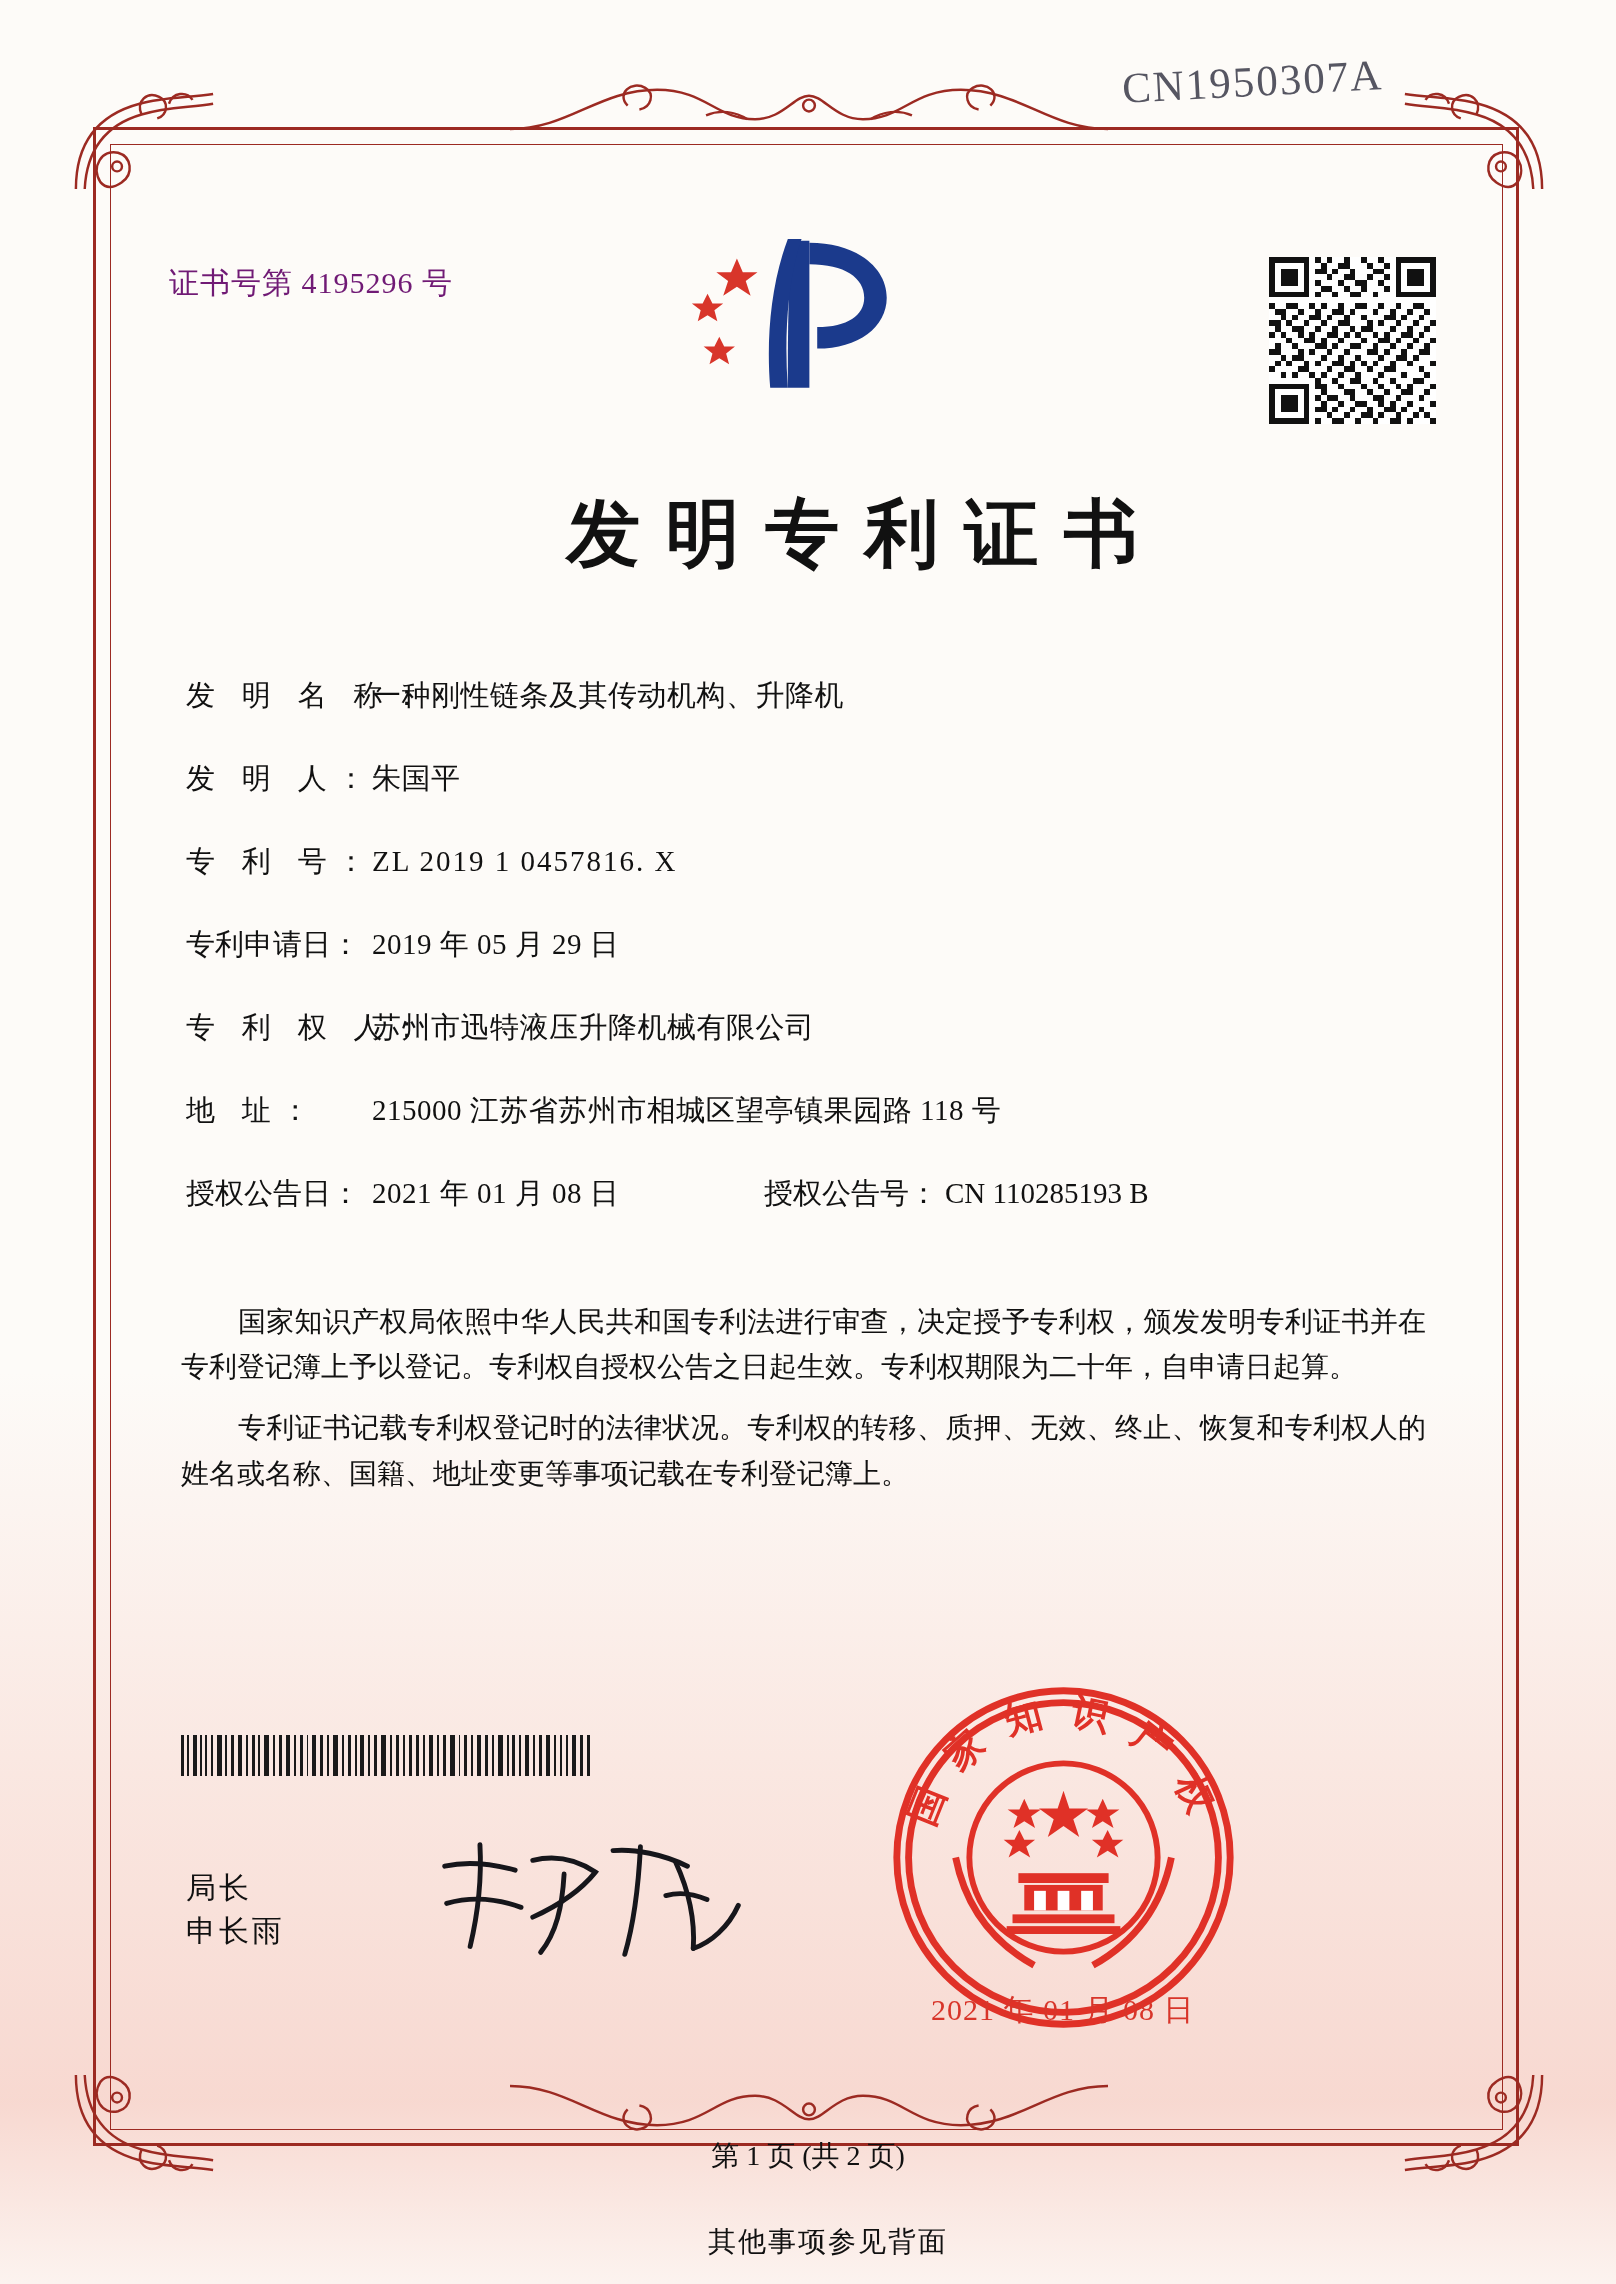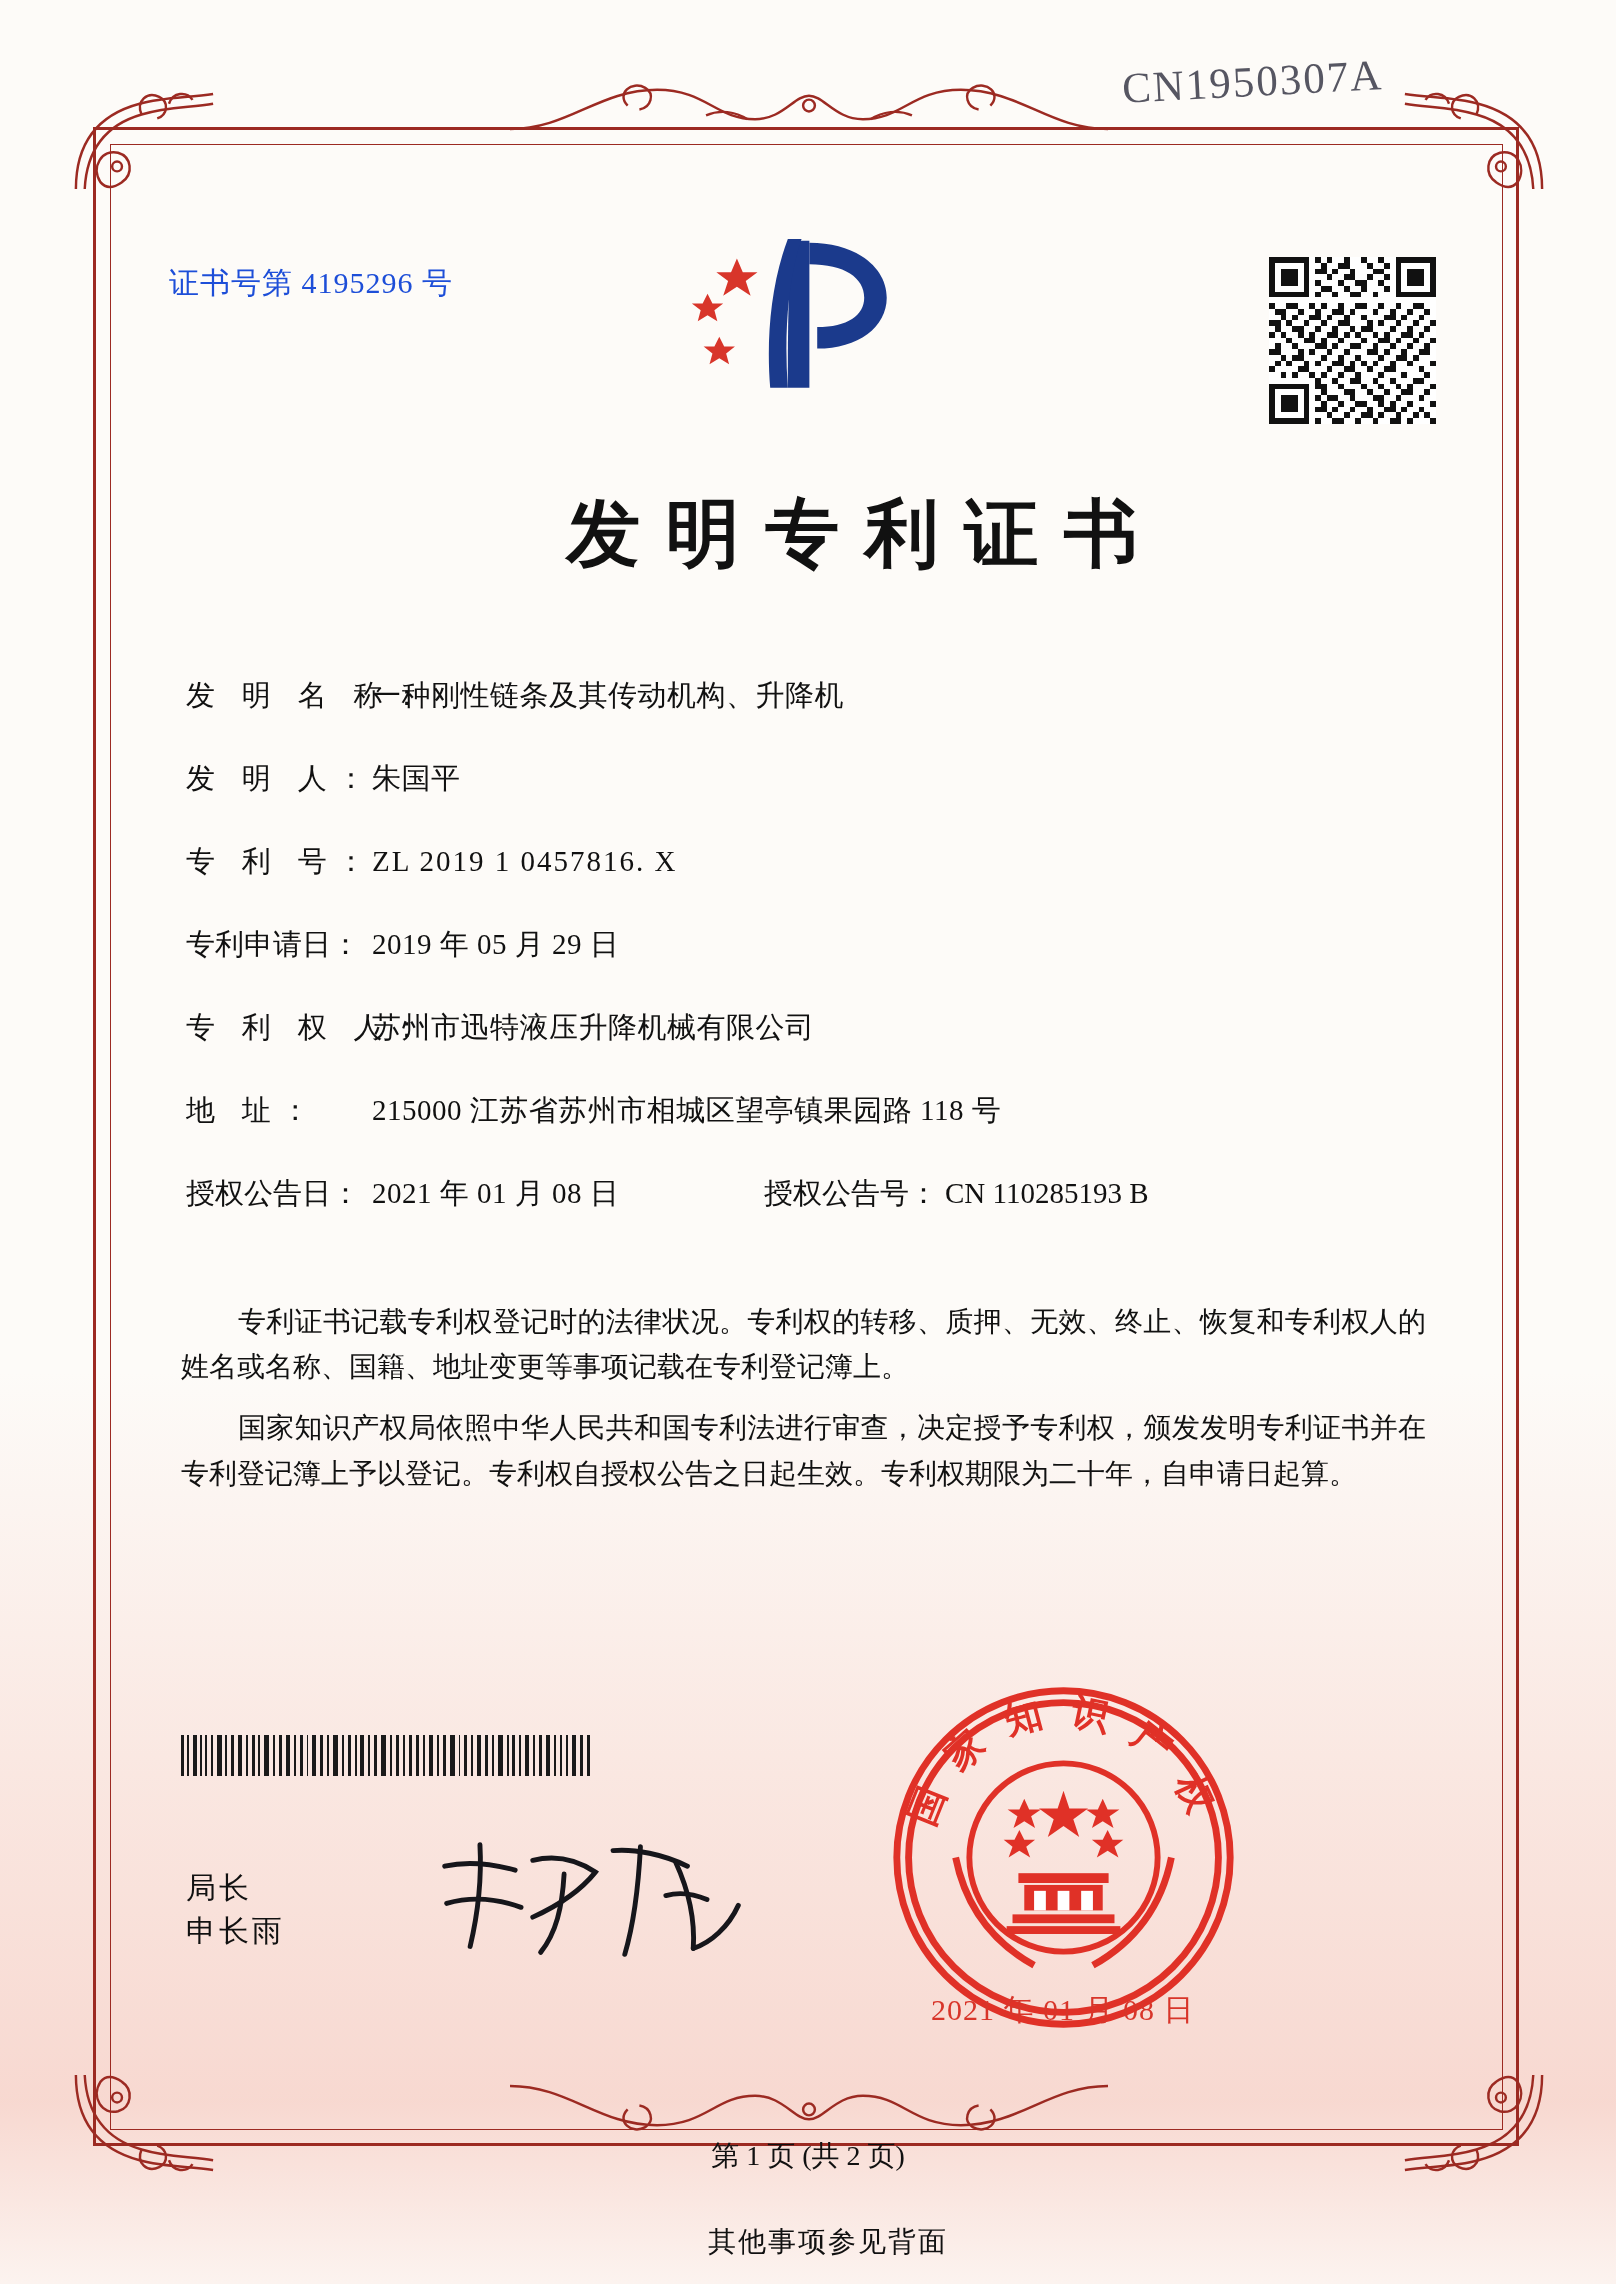--- a/index.html
+++ b/index.html
@@ -85,21 +85,21 @@
     color: #9c2a22;
     transform: scaleY(-1);
   }
   .bottom-flourish svg { width:100%; height:100%; display:block;}
 
   .cert-no {
     position: absolute;
     left: 169px;
     top: 263px;
     font-size: 30px;
-    color: #1d4ed8;
+    color: #701a75;
     letter-spacing: 1px;
   }
   .logo {
     position: absolute;
     left: 686px;
     top: 233px;
     width: 235px;
     height: 162px;
   }
   .qr {
@@ -575,22 +575,22 @@
     </div>
     <div class="field-row double">
       <div class="field-label">授权公告日：</div>
       <div class="field-value">2021 年 01 月 08 日</div>
       <div class="field-label2">授权公告号：</div>
       <div class="field-value2">CN 110285193 B</div>
     </div>
   </div>
 
   <div class="paragraphs">
+    <p>国家知识产权局依照中华人民共和国专利法进行审查，决定授予专利权，颁发发明专利证书并在专利登记簿上予以登记。专利权自授权公告之日起生效。专利权期限为二十年，自申请日起算。</p>
     <p>专利证书记载专利权登记时的法律状况。专利权的转移、质押、无效、终止、恢复和专利权人的姓名或名称、国籍、地址变更等事项记载在专利登记簿上。</p>
-    <p>国家知识产权局依照中华人民共和国专利法进行审查，决定授予专利权，颁发发明专利证书并在专利登记簿上予以登记。专利权自授权公告之日起生效。专利权期限为二十年，自申请日起算。</p>
   </div>
 
   <div class="barcode">
     <svg viewBox="0 0 420 42" shape-rendering="crispEdges">
       <rect width="420" height="42" fill="transparent"></rect>
       <g fill="#1a1a1a">
         <rect x="0" y="0" width="3" height="42"></rect>
           <rect x="6" y="0" width="2" height="42"></rect>
         <rect x="12" y="0" width="4" height="42"></rect>
           <rect x="19" y="0" width="2" height="42"></rect>

